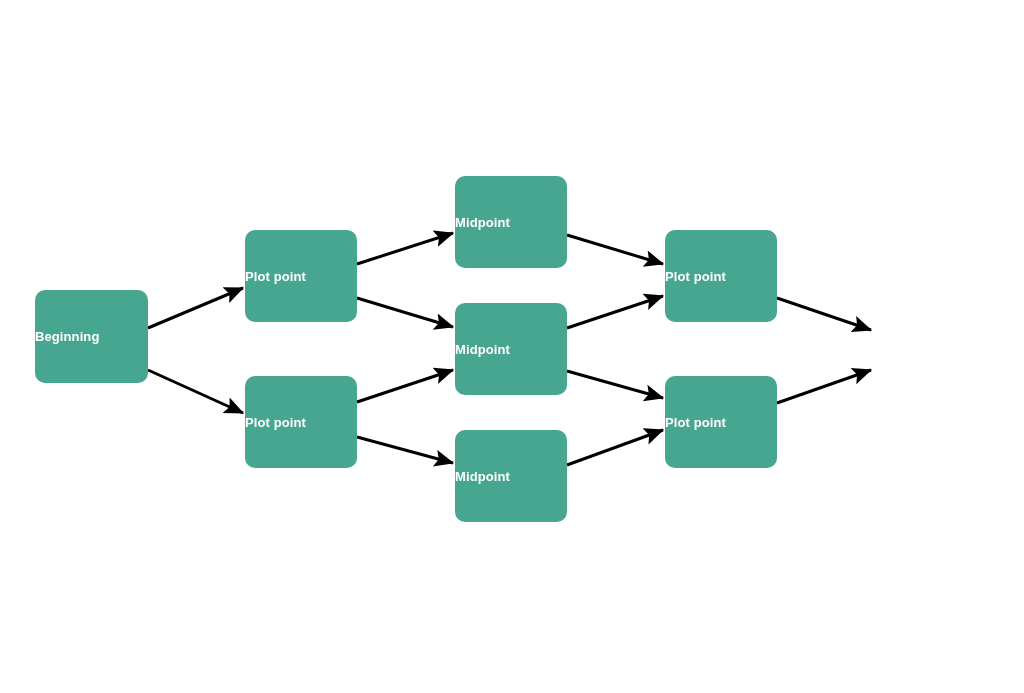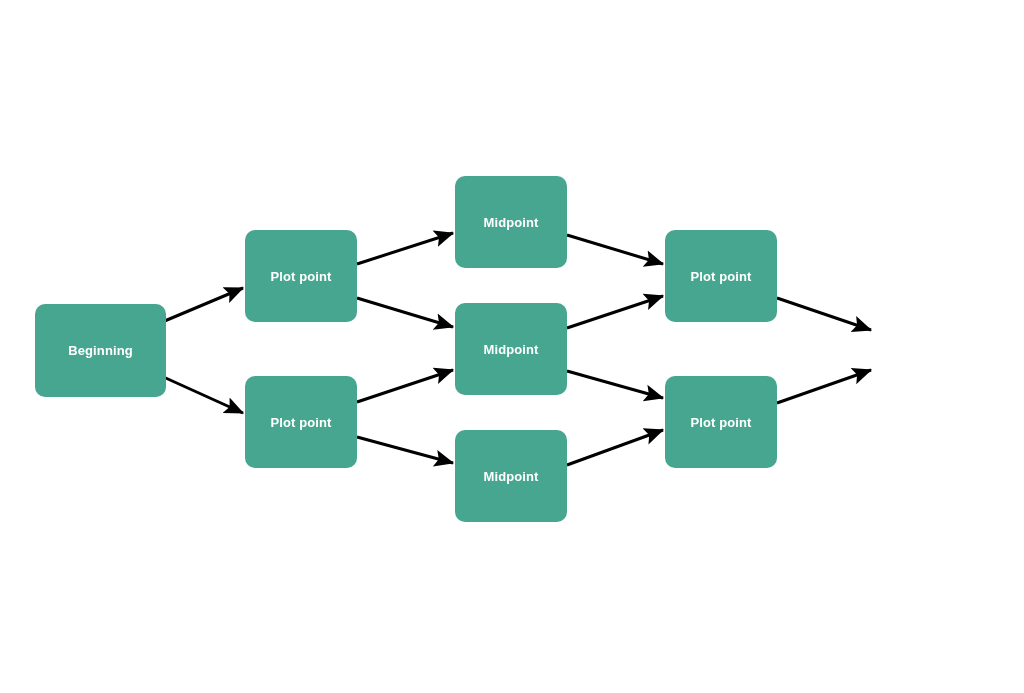--- a/index.html
+++ b/index.html
@@ -25,21 +25,20 @@
     height: 693px;
     pointer-events: none;
   }
   .node {
     position: absolute;
     box-sizing: border-box;
     background: #46a68f;
     border-radius: 10px;
     display: flex;
     align-items: center;
-    justify-content: center;
     z-index: 2;
   }
   .node-label {
     color: #ffffff;
     font-family: "Liberation Sans", sans-serif;
     font-size: 13px;
     font-weight: bold;
     letter-spacing: 0.1px;
     line-height: 1;
     text-align: center;
@@ -67,21 +66,21 @@
         <line x1="357" y1="437" x2="453" y2="463" stroke="#000000" stroke-width="3" marker-end="url(#arrowhead)"></line>
         <line x1="567" y1="235" x2="663" y2="264" stroke="#000000" stroke-width="3" marker-end="url(#arrowhead)"></line>
         <line x1="567" y1="328" x2="663" y2="296" stroke="#000000" stroke-width="3" marker-end="url(#arrowhead)"></line>
         <line x1="567" y1="371" x2="663" y2="398" stroke="#000000" stroke-width="3" marker-end="url(#arrowhead)"></line>
         <line x1="567" y1="465" x2="663" y2="430" stroke="#000000" stroke-width="3" marker-end="url(#arrowhead)"></line>
         <line x1="777" y1="298" x2="871" y2="330" stroke="#000000" stroke-width="3" marker-end="url(#arrowhead)"></line>
         <line x1="777" y1="403" x2="871" y2="370" stroke="#000000" stroke-width="3" marker-end="url(#arrowhead)"></line>
       </g>
   </svg>
 
-  <div class="node" style="left: 35px; top: 304px; width: 131px; height: 93px; background: rgb(70, 166, 143);">
+  <div class="node" style="left: 35px; top: 290px; width: 113px; height: 93px; background: rgb(70, 166, 143);">
     <span class="node-label" style="color: rgb(255, 255, 255);">Beginning</span>
   </div>
 
   <div class="node" style="left: 245px; top: 230px; width: 112px; height: 92px; background: rgb(70, 166, 143);">
     <span class="node-label" style="color: rgb(255, 255, 255);">Plot point</span>
   </div>
 
   <div class="node" style="left: 245px; top: 376px; width: 112px; height: 92px; background: rgb(70, 166, 143);">
     <span class="node-label" style="color: rgb(255, 255, 255);">Plot point</span>
   </div>

